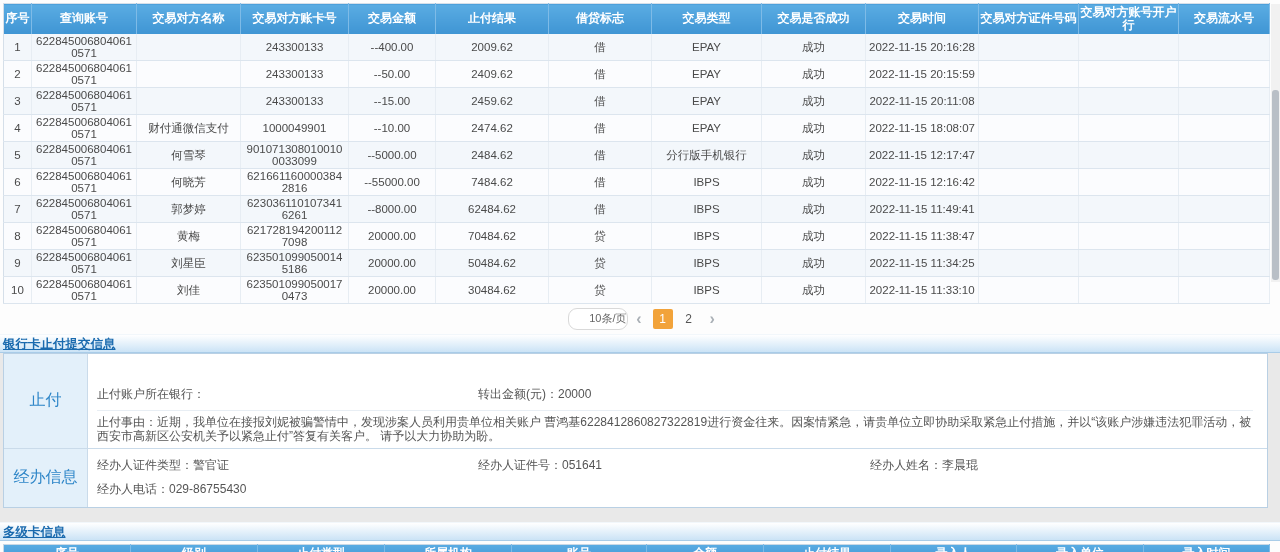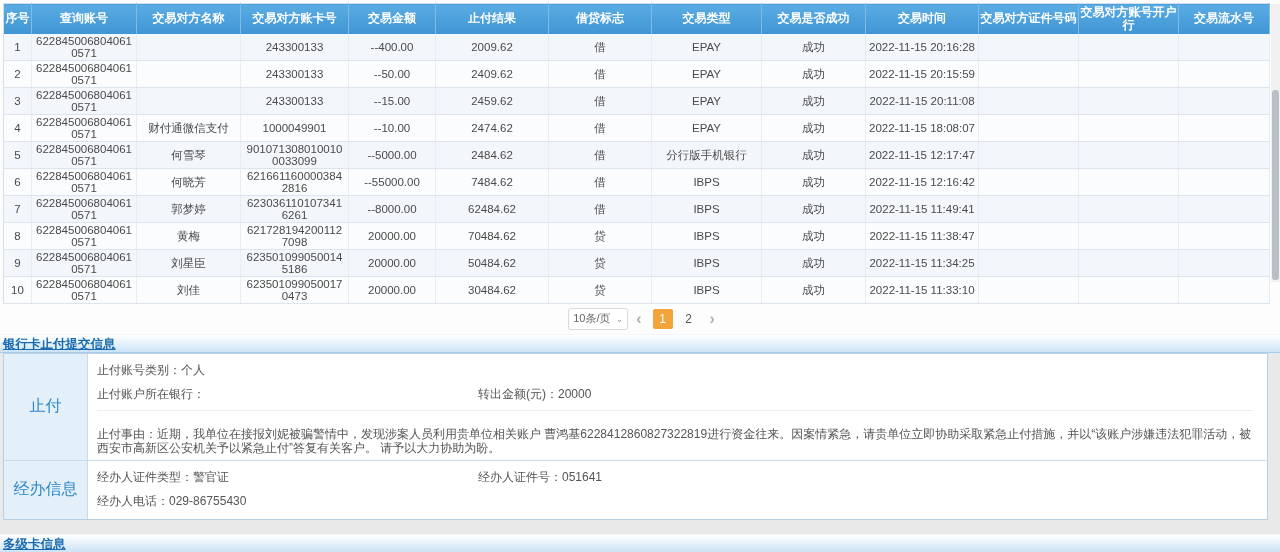--- a/index.html
+++ b/index.html
@@ -10,37 +10,37 @@
   .txn-table { width:1266px; border:1px solid #D5DFE9; }
   .txn-table th { background:linear-gradient(180deg,#5AACE3,#3F95D4); color:#fff; font-weight:bold;
     font-size:12px; height:30px; border-right:1px solid #7EBBE7; padding:0 1px; text-align:center; line-height:13px; }
   .txn-table td { height:21px; text-align:center; font-size:11.5px; color:#4A4A4A; padding:1px 3px;
     border-bottom:1px solid #DCE5EE; border-right:1px solid #E7EDF3; word-break:break-all; line-height:12px; }
   tbody tr:nth-child(odd) td { background:#F3F7FB; }
   tbody tr:nth-child(even) td { background:#FBFCFE; }
   .v-scrollbar { position:absolute; top:4px; right:0; width:9px; height:278px; background:#F1F1F1; }
   .v-thumb { position:absolute; top:86px; left:1px; width:7px; height:190px; background:#B9BFC6; border-radius:3px; }
   .pagination { height:30px; display:flex; align-items:center; justify-content:center; gap:8px; background:#FDFDFD; }
-  .page-size { width:60px; height:22px; border:1px solid #D9D9D9; border-radius:3px; display:flex; align-items:center;
-    justify-content:space-between; padding:0 4px; font-size:11px; color:#666; overflow:hidden; white-space:nowrap; background:#fff; cursor:pointer; }
+  .page-size { width:60px; height:22px; border:1px solid #D9D9D9; border-radius:9px; display:flex; align-items:center;
+    justify-content:space-between; padding:0 20px; font-size:11px; color:#666; overflow:hidden; white-space:nowrap; background:#fff; cursor:pointer; }
   .caret { color:#999; font-size:9px; }
   .pg-arrow { color:#AAB0B6; font-size:16px; line-height:16px; cursor:pointer; font-weight:bold; }
   .page-num { min-width:20px; height:20px; line-height:20px; text-align:center; font-size:12px; color:#555;
     border-radius:2px; cursor:pointer; display:inline-block; margin:0 3px; }
   .page-num.active { background:#F2A33A; color:#fff; }
   .section-bar { height:19px; line-height:19px; background:linear-gradient(180deg,#FFFFFF,#CBE3F6);
     border-bottom:1px solid #A9CCE8; border-top:1px solid #F2F7FB; color:#1A6AAE; font-weight:bold; font-size:12.5px; padding-left:3px;text-decoration:underline; }
   .stop-box { background:#fff; border:1px solid #B9D0E4; margin:0 12px 0 3px; }
   .group { display:flex; border-bottom:1px solid #CADBEA; }
   .group:last-child { border-bottom:none; }
   .group-label { width:84px; background:#E3F0FA; color:#2E86C8; display:flex; align-items:center;
     justify-content:center; font-size:16px; border-right:1px solid #CADBEA; flex:0 0 84px; }
   .group-content { flex:1; padding:5px 14px 5px 9px; }
   .field-row { display:grid; grid-template-columns:381px 392px 1fr; height:24px; align-items:center; font-size:12px; color:#555; }
-  .reason { border-top:1px solid #E8EEF4; margin-top:3px; padding-top:16px; font-size:12px; line-height:14px; color:#555; }
+  .reason { border-top:1px solid #E8EEF4; margin-top:3px; padding-top:4px; font-size:12px; line-height:14px; color:#555; }
   .gray-gap { height:14px; background:#E9E9E9; }
   .ml-wrap { background:#FDFDFD; padding:3px 0 0 3px; }
   .ml-table { width:1266px; border:1px solid #C9D8E6; background:#fff; }
   .ml-table th { background:linear-gradient(180deg,#5AACE3,#3F95D4); color:#fff; font-size:12px; font-weight:bold;
     height:18px; border-right:1px solid #7EBBE7; padding:0 2px; }
 </style>
 </head>
 <body>
 
 <div class="top-area">
@@ -244,35 +244,35 @@
   </div>
 </div>
 
 <div class="section-bar">银行卡止付提交信息</div>
 
 <div class="stop-box">
   <div class="group">
     <div class="group-label">止付</div>
     <div class="group-content">
       <div class="field-row" id="sp-row1">
-          <span>止付账号类别：个人</span>
         </div>
       <div class="field-row" id="sp-row2">
           <span>止付账户所在银行：</span>
           <span>转出金额(元)：20000</span>
         </div>
       <div class="reason">止付事由：近期，我单位在接报刘妮被骗警情中，发现涉案人员利用贵单位相关账户 曹鸿基6228412860827322819进行资金往来。因案情紧急，请贵单位立即协助采取紧急止付措施，并以“该账户涉嫌违法犯罪活动，被西安市高新区公安机关予以紧急止付”答复有关客户。 请予以大力协助为盼。</div>
     </div>
   </div>
   <div class="group">
     <div class="group-label">经办信息</div>
     <div class="group-content">
       <div class="field-row" id="sp-row3">
           <span>经办人证件类型：警官证</span>
           <span>经办人证件号：051641</span>
+          <span>经办人姓名：李晨琨</span>
         </div>
       <div class="field-row" id="sp-row4">
           <span>经办人电话：029-86755430</span>
         </div>
     </div>
   </div>
 </div>
 
 <div class="gray-gap"></div>
 

